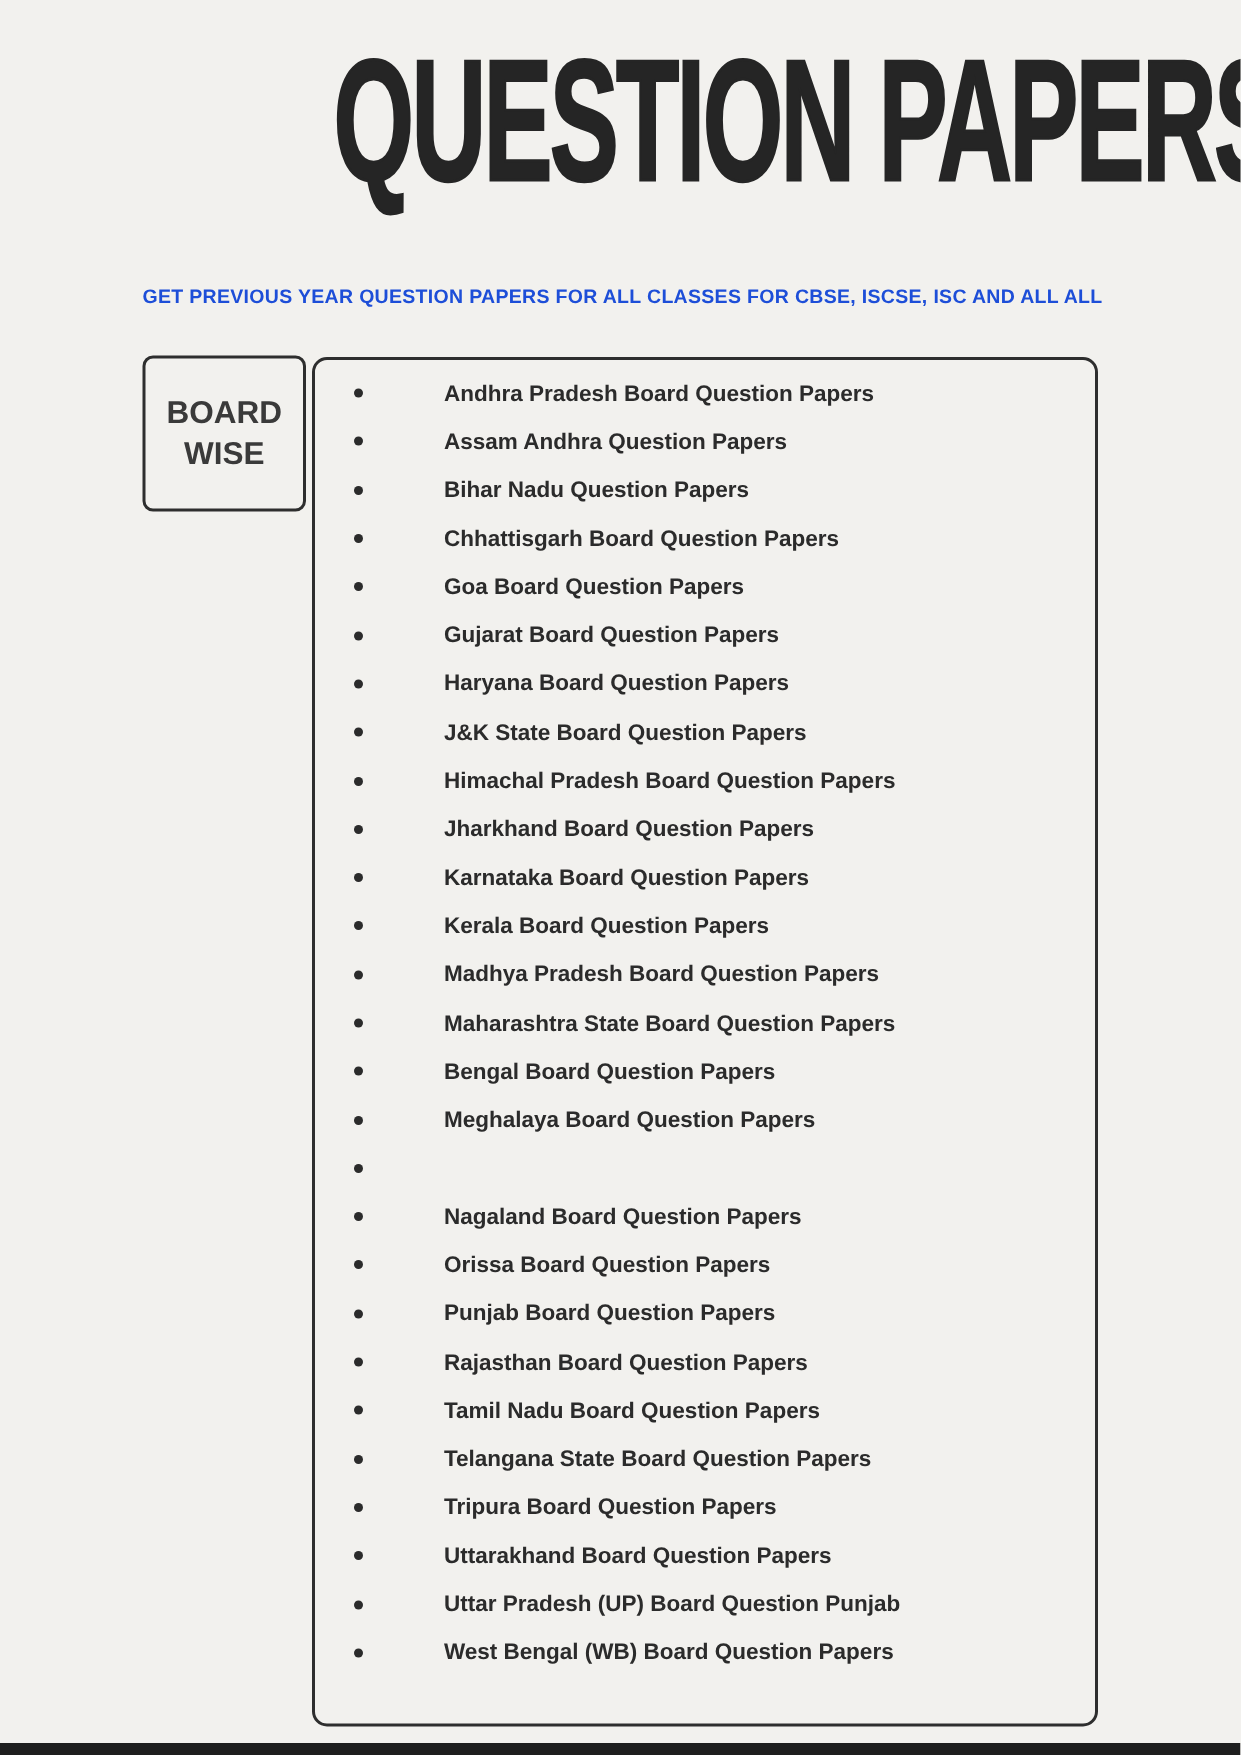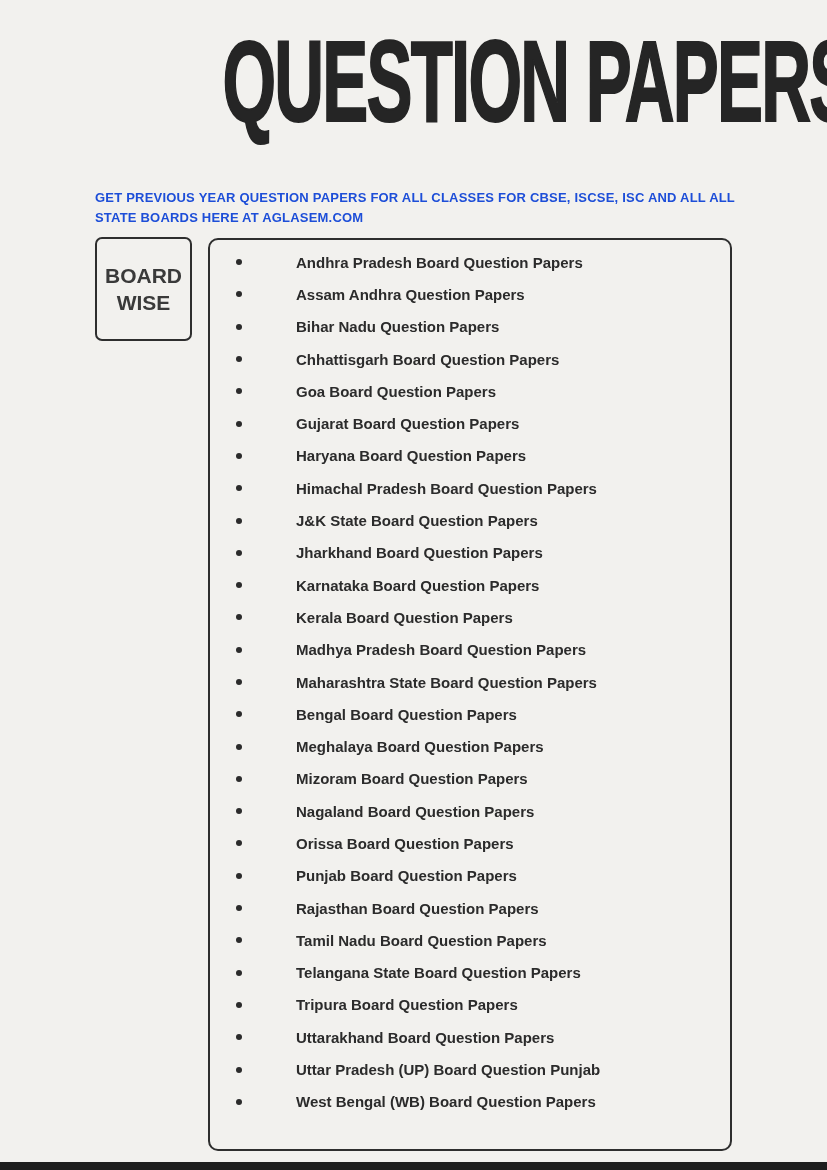--- a/index.html
+++ b/index.html
@@ -46,21 +46,21 @@
   }
   .sub-line.line1 {
     white-space: nowrap;
     text-align: justify;
     text-align-last: justify;
   }
   .board-wise {
     position: absolute;
     left: 95px;
     top: 237px;
-    width: 97px;
+    width: 109px;
     height: 104px;
     box-sizing: border-box;
     border: 2px solid #2e2e2e;
     border-radius: 7px;
     display: flex;
     align-items: center;
     justify-content: center;
     text-align: center;
     font-size: 21px;
     font-weight: 700;
@@ -113,21 +113,20 @@
 </style>
 </head>
 <body>
 
 <div class="title-wrap">
   <h1>QUESTION PAPERS</h1>
 </div>
 
 <div class="subtitle">
   <div class="sub-line line1">GET PREVIOUS YEAR QUESTION PAPERS FOR ALL CLASSES FOR CBSE, ISCSE, ISC AND ALL ALL</div>
-  <div class="sub-line">STATE BOARDS HERE AT AGLASEM.COM</div>
 </div>
 
 <div class="board-wise">
   <span>BOARD WISE</span>
 </div>
 
 <div class="list-box">
   <ul>
       <li>
         <span class="bullet"></span>
@@ -152,28 +151,28 @@
       <li>
         <span class="bullet"></span>
         <span>Gujarat Board Question Papers</span>
       </li>
       <li>
         <span class="bullet"></span>
         <span>Haryana Board Question Papers</span>
       </li>
       <li>
         <span class="bullet"></span>
+        <span>J&amp;K State Board Question Papers</span>
+      </li>
+      <li>
+        <span class="bullet"></span>
         <span>Himachal Pradesh Board Question Papers</span>
       </li>
       <li>
         <span class="bullet"></span>
-        <span>J&amp;K State Board Question Papers</span>
-      </li>
-      <li>
-        <span class="bullet"></span>
         <span>Jharkhand Board Question Papers</span>
       </li>
       <li>
         <span class="bullet"></span>
         <span>Karnataka Board Question Papers</span>
       </li>
       <li>
         <span class="bullet"></span>
         <span>Kerala Board Question Papers</span>
       </li>
@@ -188,21 +187,20 @@
       <li>
         <span class="bullet"></span>
         <span>Bengal Board Question Papers</span>
       </li>
       <li>
         <span class="bullet"></span>
         <span>Meghalaya Board Question Papers</span>
       </li>
       <li>
         <span class="bullet"></span>
-        <span>Mizoram Board Question Papers</span>
       </li>
       <li>
         <span class="bullet"></span>
         <span>Nagaland Board Question Papers</span>
       </li>
       <li>
         <span class="bullet"></span>
         <span>Orissa Board Question Papers</span>
       </li>
       <li>

